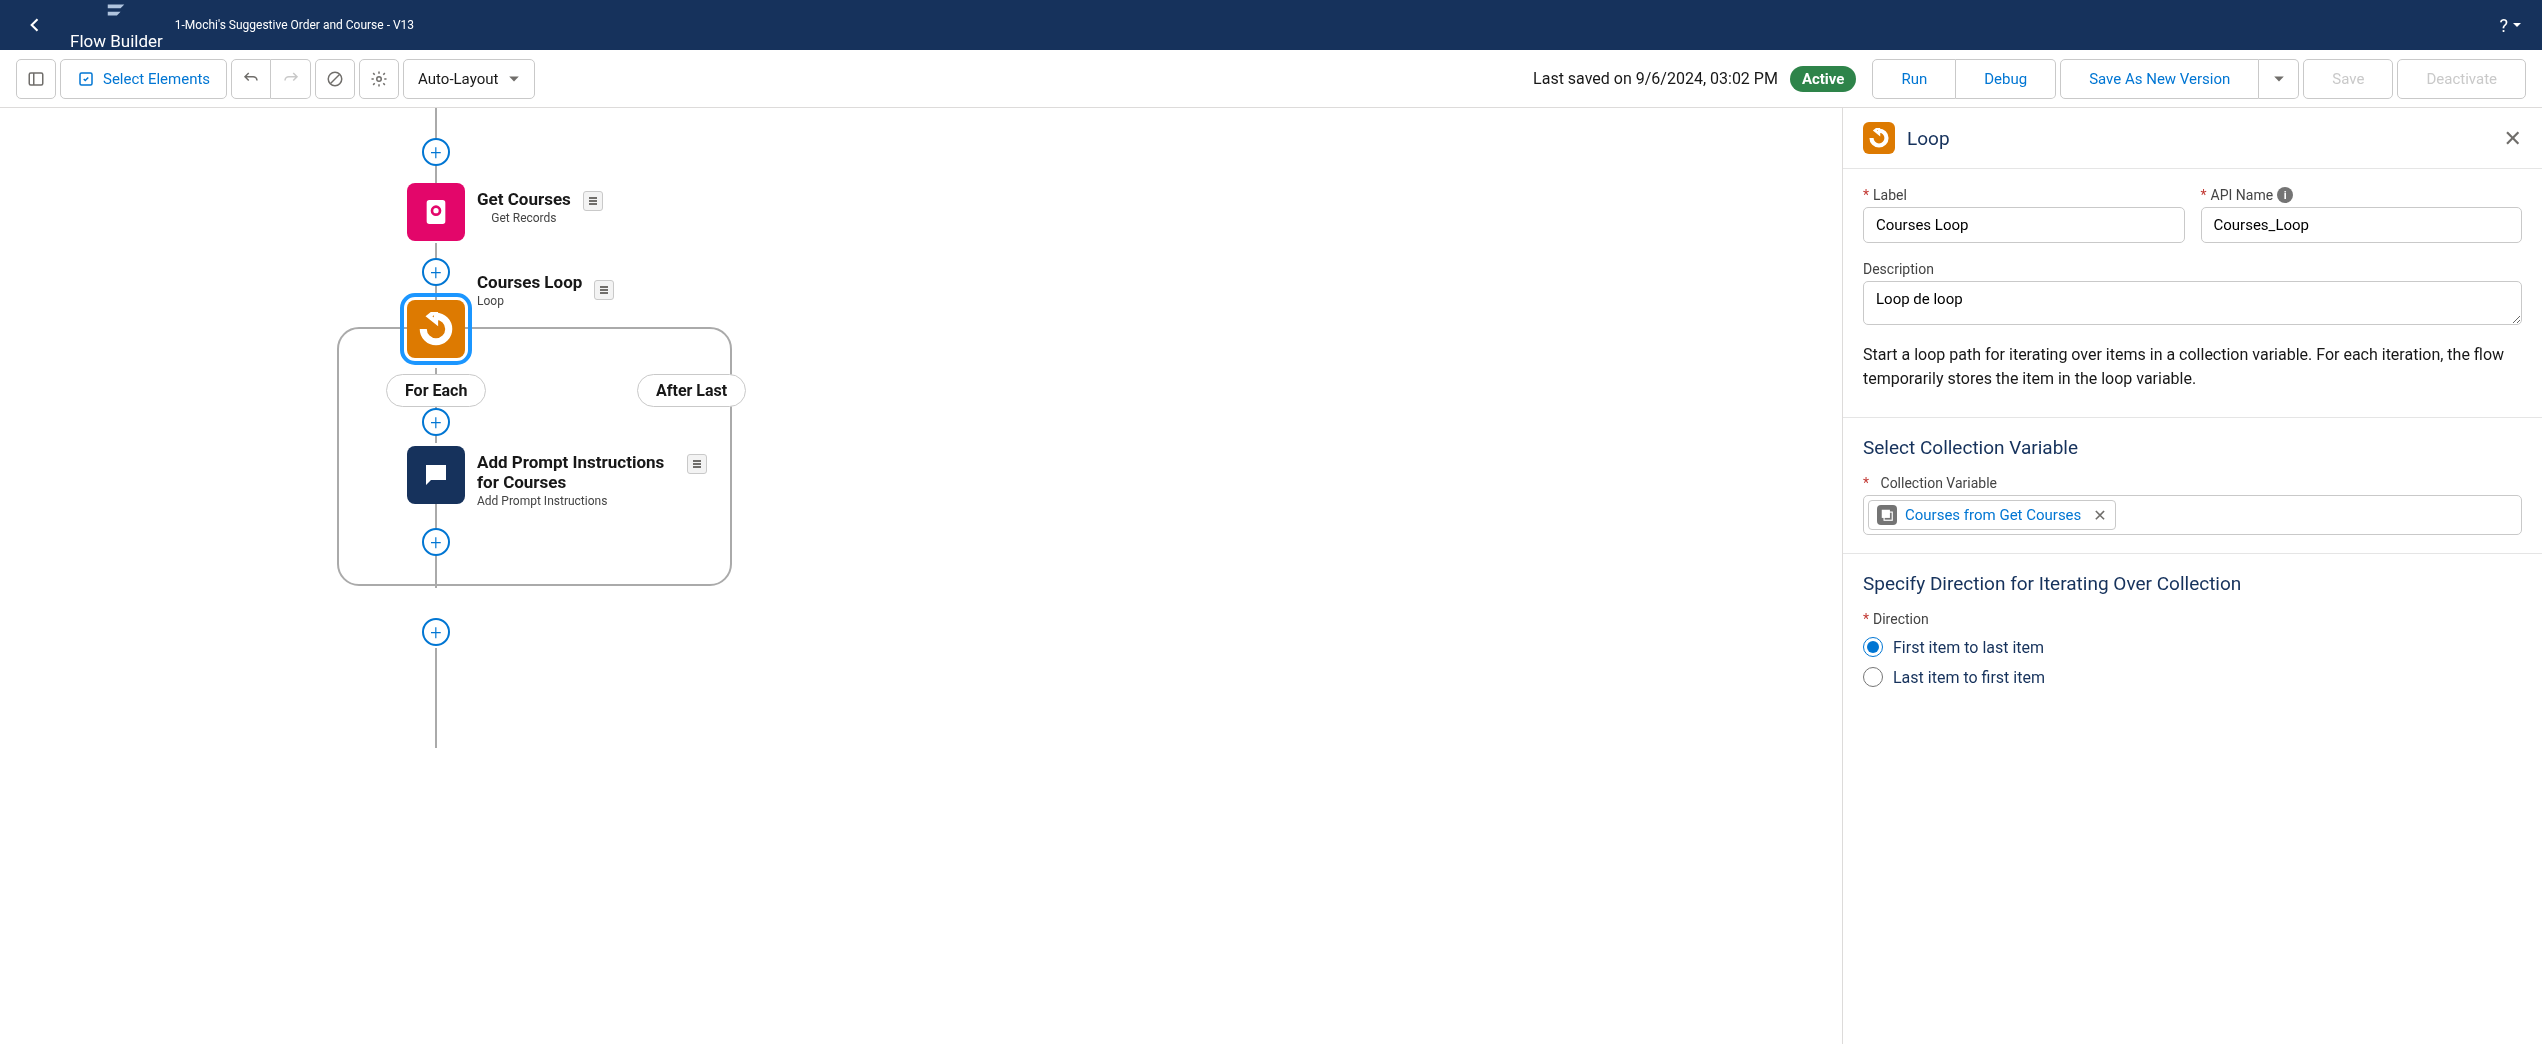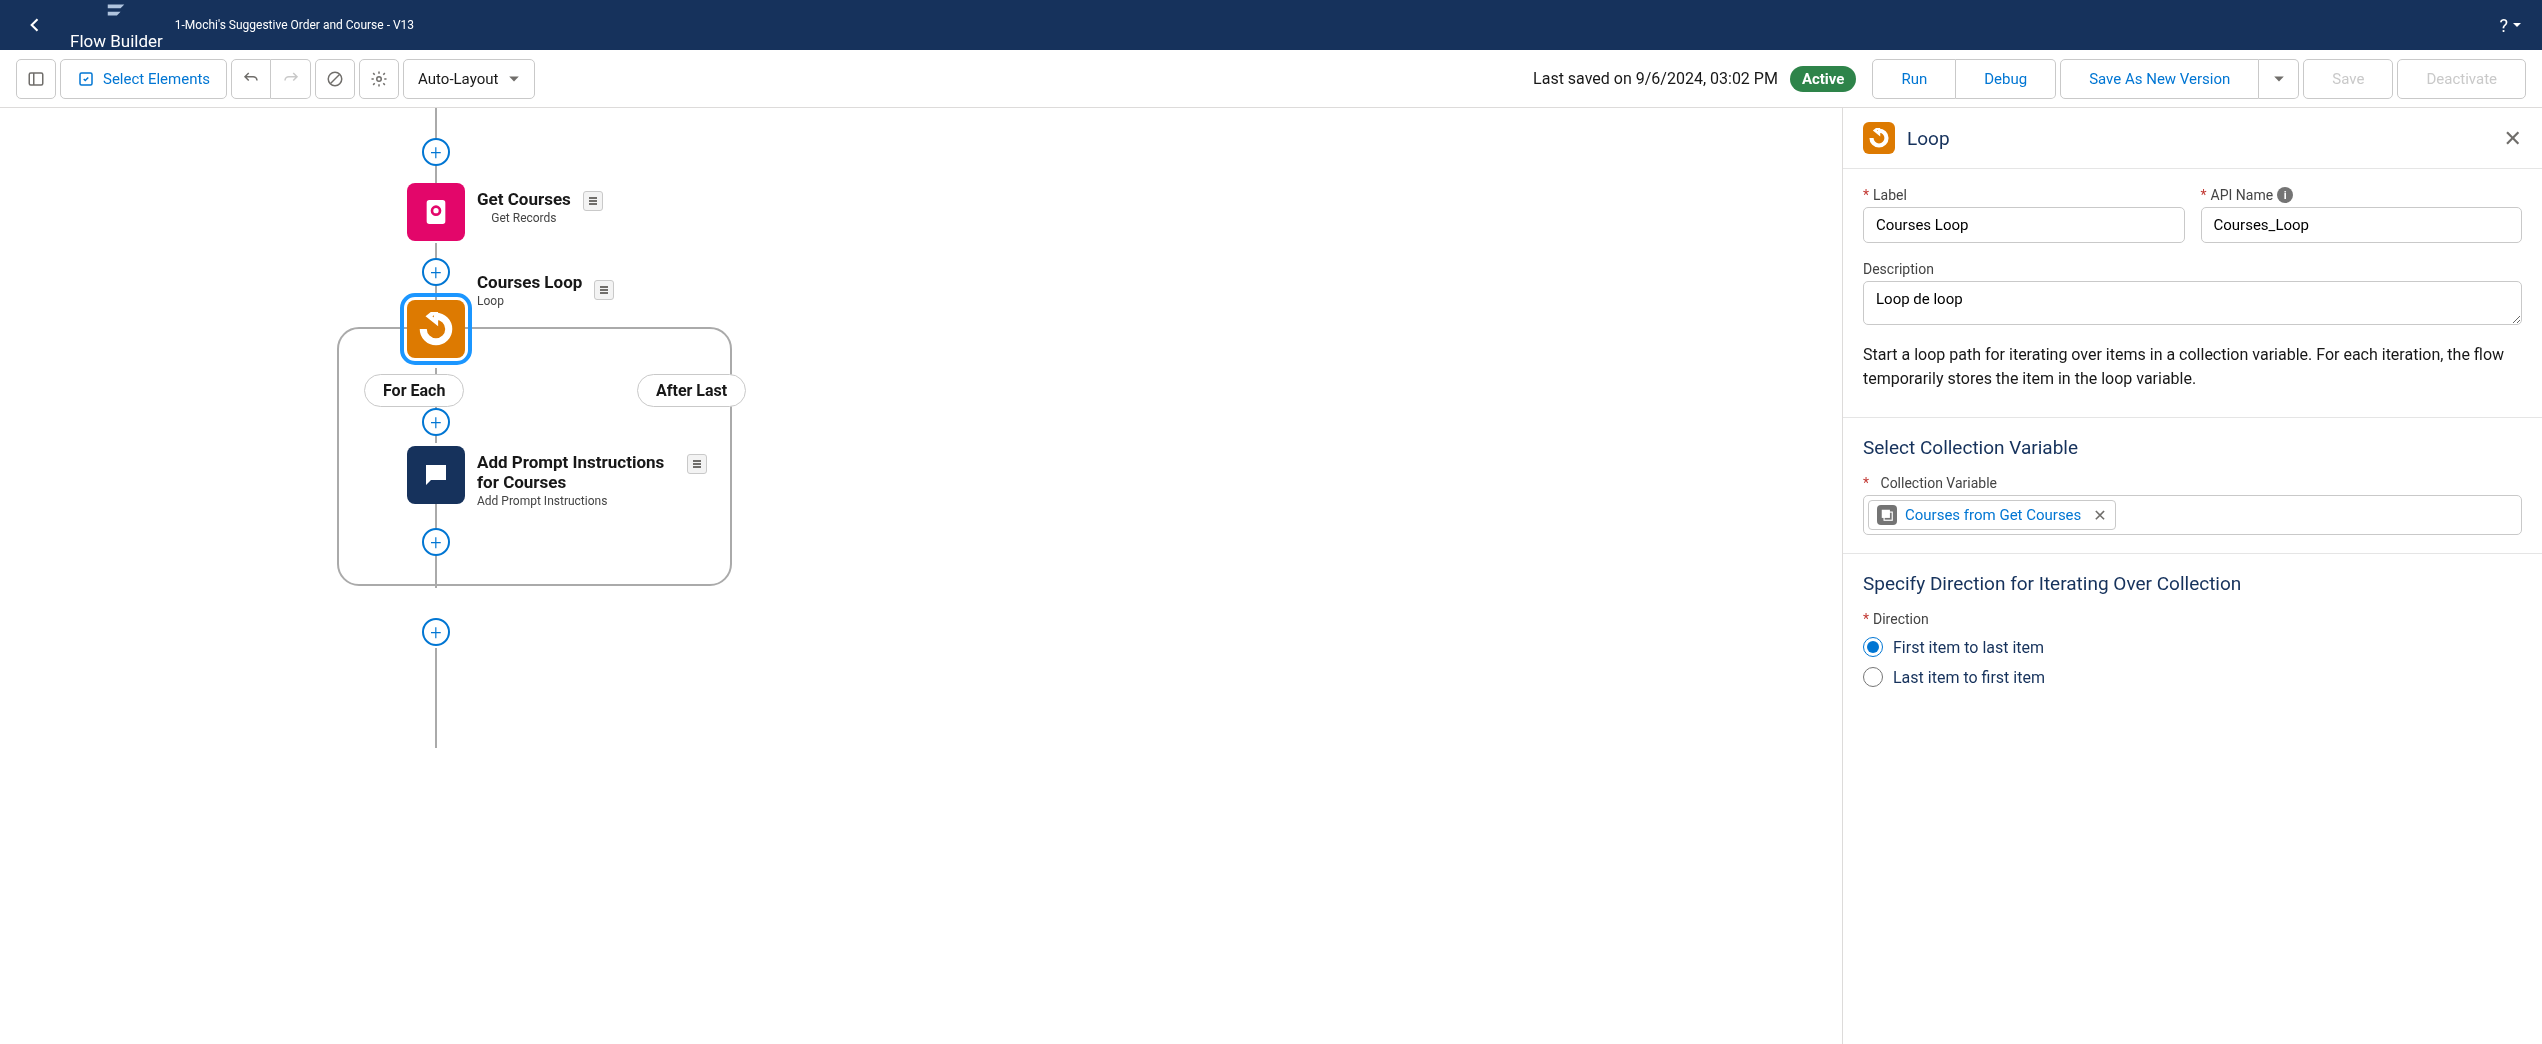--- a/index.html
+++ b/index.html
@@ -222,21 +222,21 @@
       </div>
     </div>
     <div style="position:absolute; left:407px; top:192px;">
       <div class="node-icon orange">
         <svg width="34" height="34" viewBox="0 0 24 24" fill="none" stroke="#fff" stroke-width="3">
             <path d="M4 12a8 8 0 108-8v3l-5-4 5-4v3a10 10 0 11-10 10"></path>
           </svg>
       </div>
     </div>
 
-    <div class="pill" style="left:364px; top:266px;">For Each</div>
+    <div class="pill" style="left:386px; top:266px;">For Each</div>
     <div class="pill" style="left:637px; top:266px;text-align:center;">After Last</div>
 
     <div class="add-btn" style="left:422px; top:300px;">+</div>
 
     <div class="node" style="left:407px; top:338px; width:300px;">
       <div class="node-icon navy">
         <svg width="30" height="30" viewBox="0 0 24 24" fill="#fff">
             <path d="M4 4h16v12H8l-4 4V4z"></path>
           </svg>
       </div>

